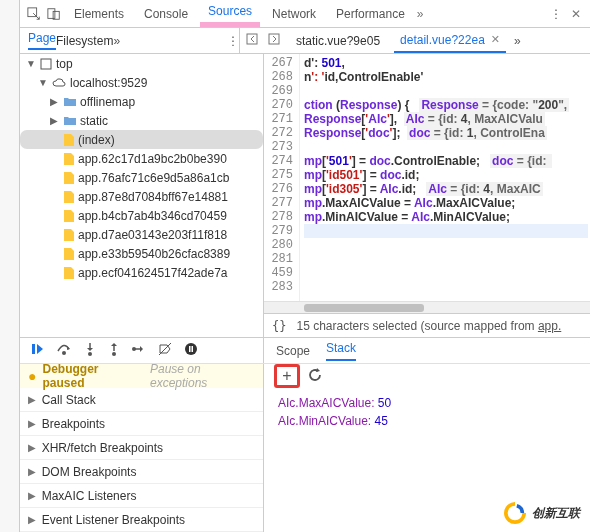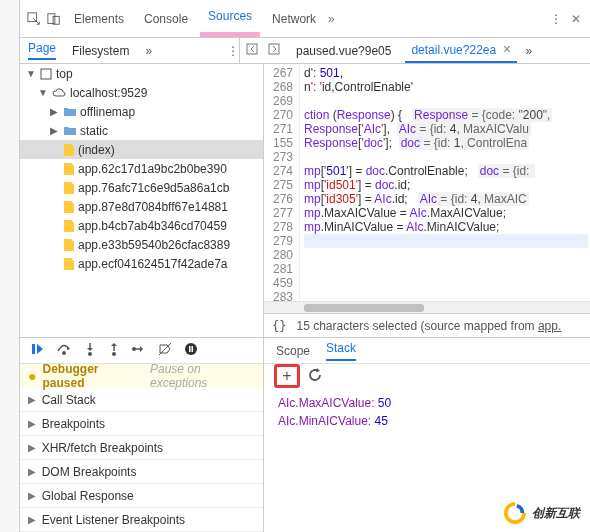--- a/index.html
+++ b/index.html
@@ -1,52 +1,52 @@
 <!DOCTYPE html>
 <html><head>
 <meta charset="utf-8">
 <style>
   * { margin: 0; padding: 0; box-sizing: border-box; font-family: "Segoe UI", Arial, sans-serif; font-size: 12px; }
   body { background: #fff; width: 590px; height: 532px; overflow: hidden; color: #333; position: relative; }
   .app { display:flex; width:100%; height:100%; }
   .left-gutter { width:20px; background:#f7f7f7; border-right:1px solid #ccc; }
   .main { flex:1; display:flex; flex-direction:column; }
   
-  .tabs { display:flex; align-items:center; height:38px; border-bottom:1px solid #ccc; padding:0 6px; gap:4px; color:#555; }
+  .tabs { display:flex; align-items:center; height:28px; border-bottom:1px solid #ccc; padding:0 6px; gap:4px; color:#555; }
   .tabs .icon { width:16px; display:flex; justify-content:center; }
   .tabs .tab { padding:0 8px; height:100%; display:flex; align-items:center; cursor:default; }
   .tabs .tab.active { color:#1a73e8; border-bottom:5px solid #f9a8d4; }
   .tabs .grow { flex:1; }
   .tabs .x { color:#777; }
   
   .subrow { display:flex; height:26px; border-bottom:1px solid #ccc; }
-  .subrow .left { width:220px; display:flex; align-items:center; gap:16px; padding-left:8px; border-right:1px solid #ccc; color:#333; }
+  .subrow .left { width:220px; display:flex; align-items:center; gap:0; padding-left:8px; border-right:1px solid #ccc; color:#333; }
   .subrow .subtab { cursor:default; }
   .subrow .subtab.active { color:#1a73e8; border-bottom:2px solid #1a73e8; padding-bottom:3px; }
   .subrow .dots { color:#555; }
   .subrow .right { flex:1; display:flex; align-items:center; gap:8px; padding-left:6px; }
   .file-tab { display:flex; align-items:center; gap:6px; padding:0 6px; height:100%; }
   .file-tab.active { color:#1a73e8; border-bottom:2px solid #1a73e8; }
   .file-tab .close { color:#888; font-size:11px; }
   .nav-icon { color:#555; }
   
   .content { display:flex; flex:1; min-height:0; }
   .tree { width:244px; border-right:1px solid #ccc; overflow:hidden; background:#fff; }
   .tree-row { display:flex; align-items:center; height:19px; padding-left:6px; gap:4px; white-space:nowrap; color:#333; }
   .tree-row .arrow { width:10px; color:#666; font-size:10px; }
-  .tree-row.selected { background:#dcdcdc; }
+  .tree-row.selected { background:#dcdcdc;border-radius:7px; }
   .folder-icon svg, .file-icon svg, .cloud-icon svg, .cube-icon svg { display:block; }
   .file-icon svg path { fill:#ffc93c; }
   .indent1 { padding-left:18px; } .indent2 { padding-left:30px; }
   
   .code-wrap { flex:1; display:flex; flex-direction:column; overflow:hidden; }
   .code { flex:1; display:flex; overflow:hidden; font-family:Consolas, monospace; font-size:12px; }
   .gutter { width:36px; background:#fff; color:#888; text-align:right; padding:2px 6px 0 0; border-right:1px solid #eee; }
-  .gutter div { height:14px; }
-  .lines { flex:1; padding:2px 2px 0 4px; white-space:pre; overflow:hidden; }
+  .gutter div { height:14px;font-family:Liberation Mono, monospace; }
+  .lines { flex:1; padding:2px 2px 0 4px; white-space:pre; overflow:hidden;font-weight:bold; }
   .lines div { height:14px; } .str { color:#c41a16; } .num { color:#1c00cf; } .prop { color:#6d28d9; }
   .fade { background:#f2f2f2; color:#666; padding:0 2px; }
   .fade .num { color:#404040; }
   .highlight-line { background:#e8f0fe; }
   .code-scroll { background:#f0f0f0; height:12px; border-top:1px solid #e0e0e0; position:relative; }
   .code-scroll .thumb { position:absolute; left:40px; top:2px; width:120px; height:8px; background:#c0c0c0; border-radius:3px; }
   .code-status { height:24px; border-top:1px solid #ccc; display:flex; align-items:center; gap:10px; padding:0 8px; color:#555; }
   .code-status .braces { font-family:monospace; }
   .code-status .msg { font-size:11.5px; }
   .code-status u { cursor:pointer; }
@@ -96,20 +96,21 @@
       <span class="icon">
           <svg width="14" height="14" viewBox="0 0 16 16">
             <rect x="1" y="2" width="8" height="11" fill="none" stroke="#555"></rect>
             <rect x="7" y="5" width="7" height="9" fill="none" stroke="#555"></rect>
           </svg>
         </span>
       <span class="tab">Elements</span>
       <span class="tab">Console</span>
       <span class="tab active">Sources</span>
       <span class="tab">Network</span>
+      <span class="tab">Performance</span>
       <span class="x">»</span>
       <span class="grow"></span>
       <span class="icon">⋮</span>
       <span class="icon x">✕</span>
     </div>
 
     <div class="subrow">
       <div class="left">
         <span class="subtab active">Page</span>
         <span class="subtab">Filesystem</span>
@@ -120,21 +121,21 @@
       <div class="right">
         <span class="nav-icon"><svg width="14" height="14">
               <rect x="1" y="2" width="10" height="10" stroke="#777" fill="none"></rect>
               <path d="M8 4 L5 7 L8 10" stroke="#777" fill="none"></path>
             </svg></span>
         <span class="nav-icon"><svg width="14" height="14">
               <rect x="1" y="2" width="10" height="10" stroke="#777" fill="none"></rect>
               <path d="M5 4 L8 7 L5 10" stroke="#777" fill="none"></path>
             </svg></span>
         <div class="file-tab">
-          <span>paused.vue?9e05</span>
+          <span>static.vue?9e05</span>
         </div>
         <div class="file-tab active">
           <span>detail.vue?22ea</span>
           <span class="close">✕</span>
         </div>
         <span class="nav-icon">»</span>
       </div>
     </div>
 
     <div class="content">
@@ -212,20 +213,29 @@
             <span>app.87e8d7084bff67e14881</span>
           </div>
         <div class="tree-row indent2">
             <span class="arrow"></span>
             <span class="file-icon">
               <svg width="10" height="12">
                 <path d="M0 0 L7 0 L10 3 L10 12 L0 12 Z"></path>
               </svg>
             </span>
             <span>app.b4cb7ab4b346cd70459</span>
+          </div>
+        <div class="tree-row indent2">
+            <span class="arrow"></span>
+            <span class="file-icon">
+              <svg width="10" height="12">
+                <path d="M0 0 L7 0 L10 3 L10 12 L0 12 Z"></path>
+              </svg>
+            </span>
+            <span>app.d7ae03143e203f11f818</span>
           </div>
         <div class="tree-row indent2">
             <span class="arrow"></span>
             <span class="file-icon">
               <svg width="10" height="12">
                 <path d="M0 0 L7 0 L10 3 L10 12 L0 12 Z"></path>
               </svg>
             </span>
             <span>app.e33b59540b26cfac8389</span>
           </div>
@@ -241,21 +251,21 @@
       </div>
 
       <div class="code-wrap">
         <div class="code">
           <div class="gutter" id="gutter">
               <div>267</div>
               <div>268</div>
               <div>269</div>
               <div>270</div>
               <div>271</div>
-              <div>155</div>
+              <div>272</div>
               <div>273</div>
               <div>274</div>
               <div>275</div>
               <div>276</div>
               <div>277</div>
               <div>278</div>
               <div>279</div>
               <div>280</div>
               <div>281</div>
               <div>459</div>
@@ -344,21 +354,21 @@
         <div class="acc-row">
             <span class="arrow">▶</span>
             <span>XHR/fetch Breakpoints</span>
           </div>
         <div class="acc-row">
             <span class="arrow">▶</span>
             <span>DOM Breakpoints</span>
           </div>
         <div class="acc-row">
             <span class="arrow">▶</span>
-            <span>Global Response</span>
+            <span>MaxAIC Listeners</span>
           </div>
         <div class="acc-row">
             <span class="arrow">▶</span>
             <span>Event Listener Breakpoints</span>
           </div>
       </div>
       <div class="watch-col">
         <div class="watch-item"><span>AIc.MaxAICValue</span>: <span class="val">50</span></div>
         <div class="watch-item"><span>AIc.MinAICValue</span>: <span class="val">45</span></div>
       </div>

